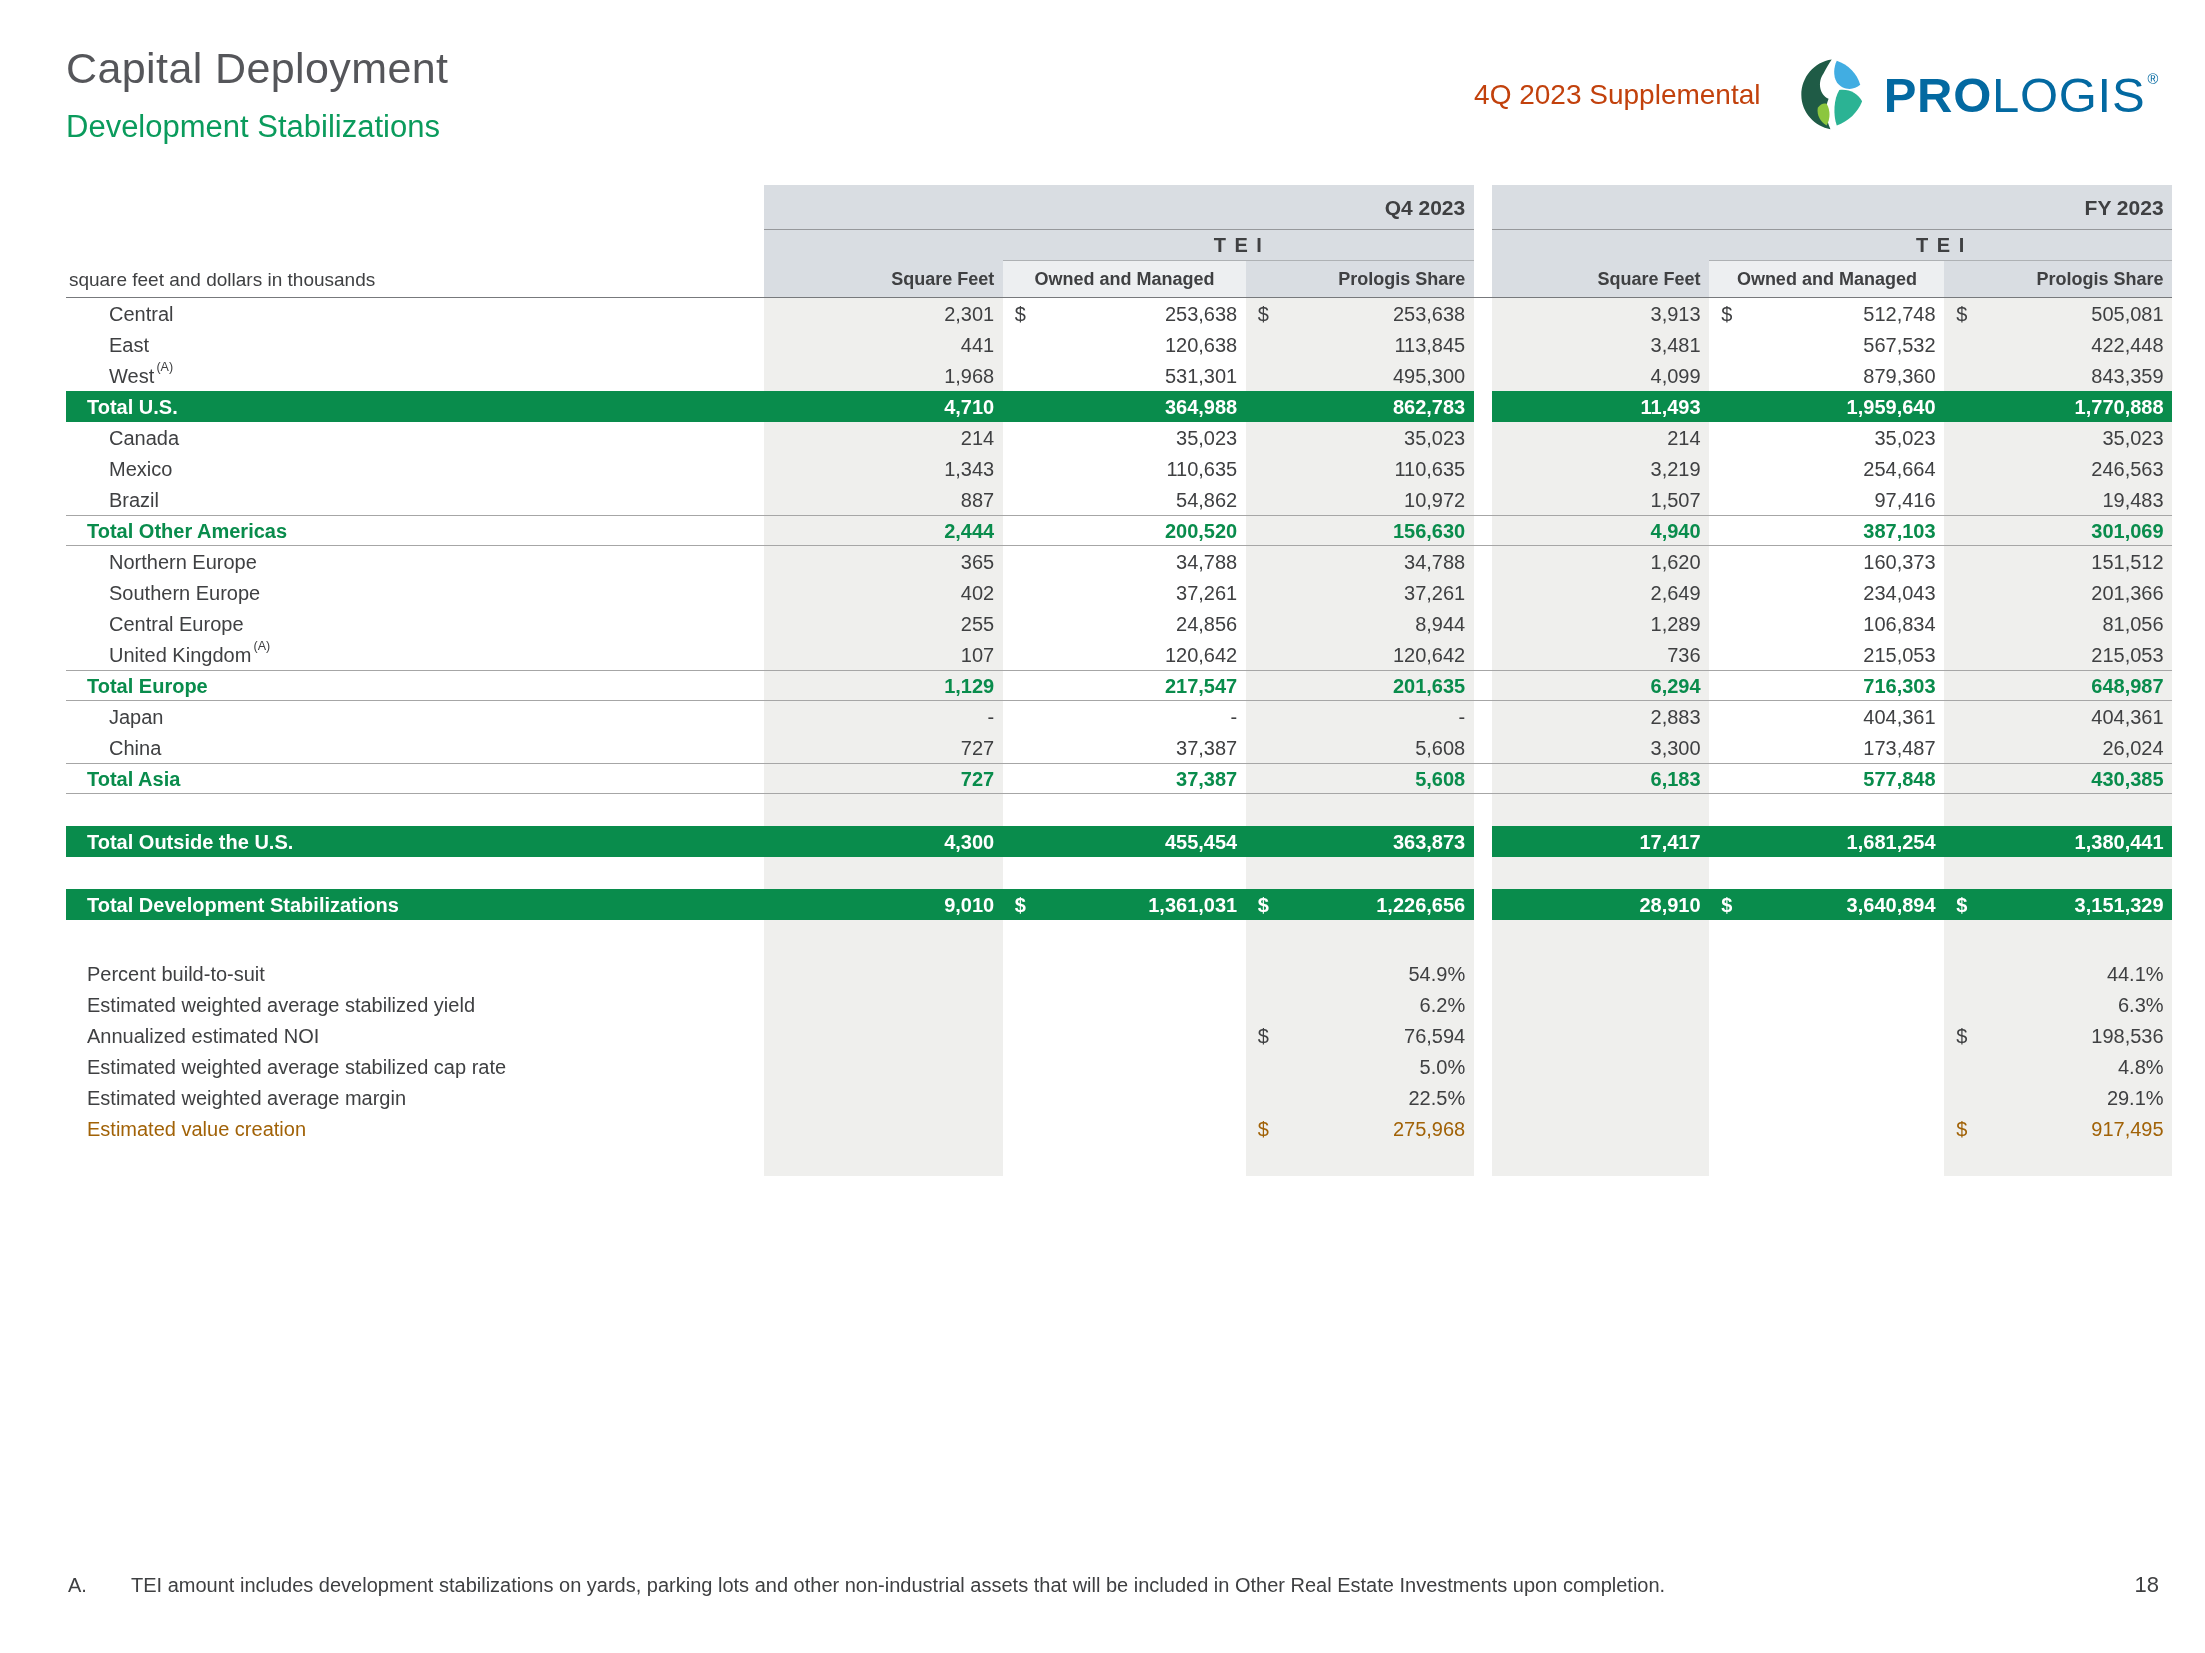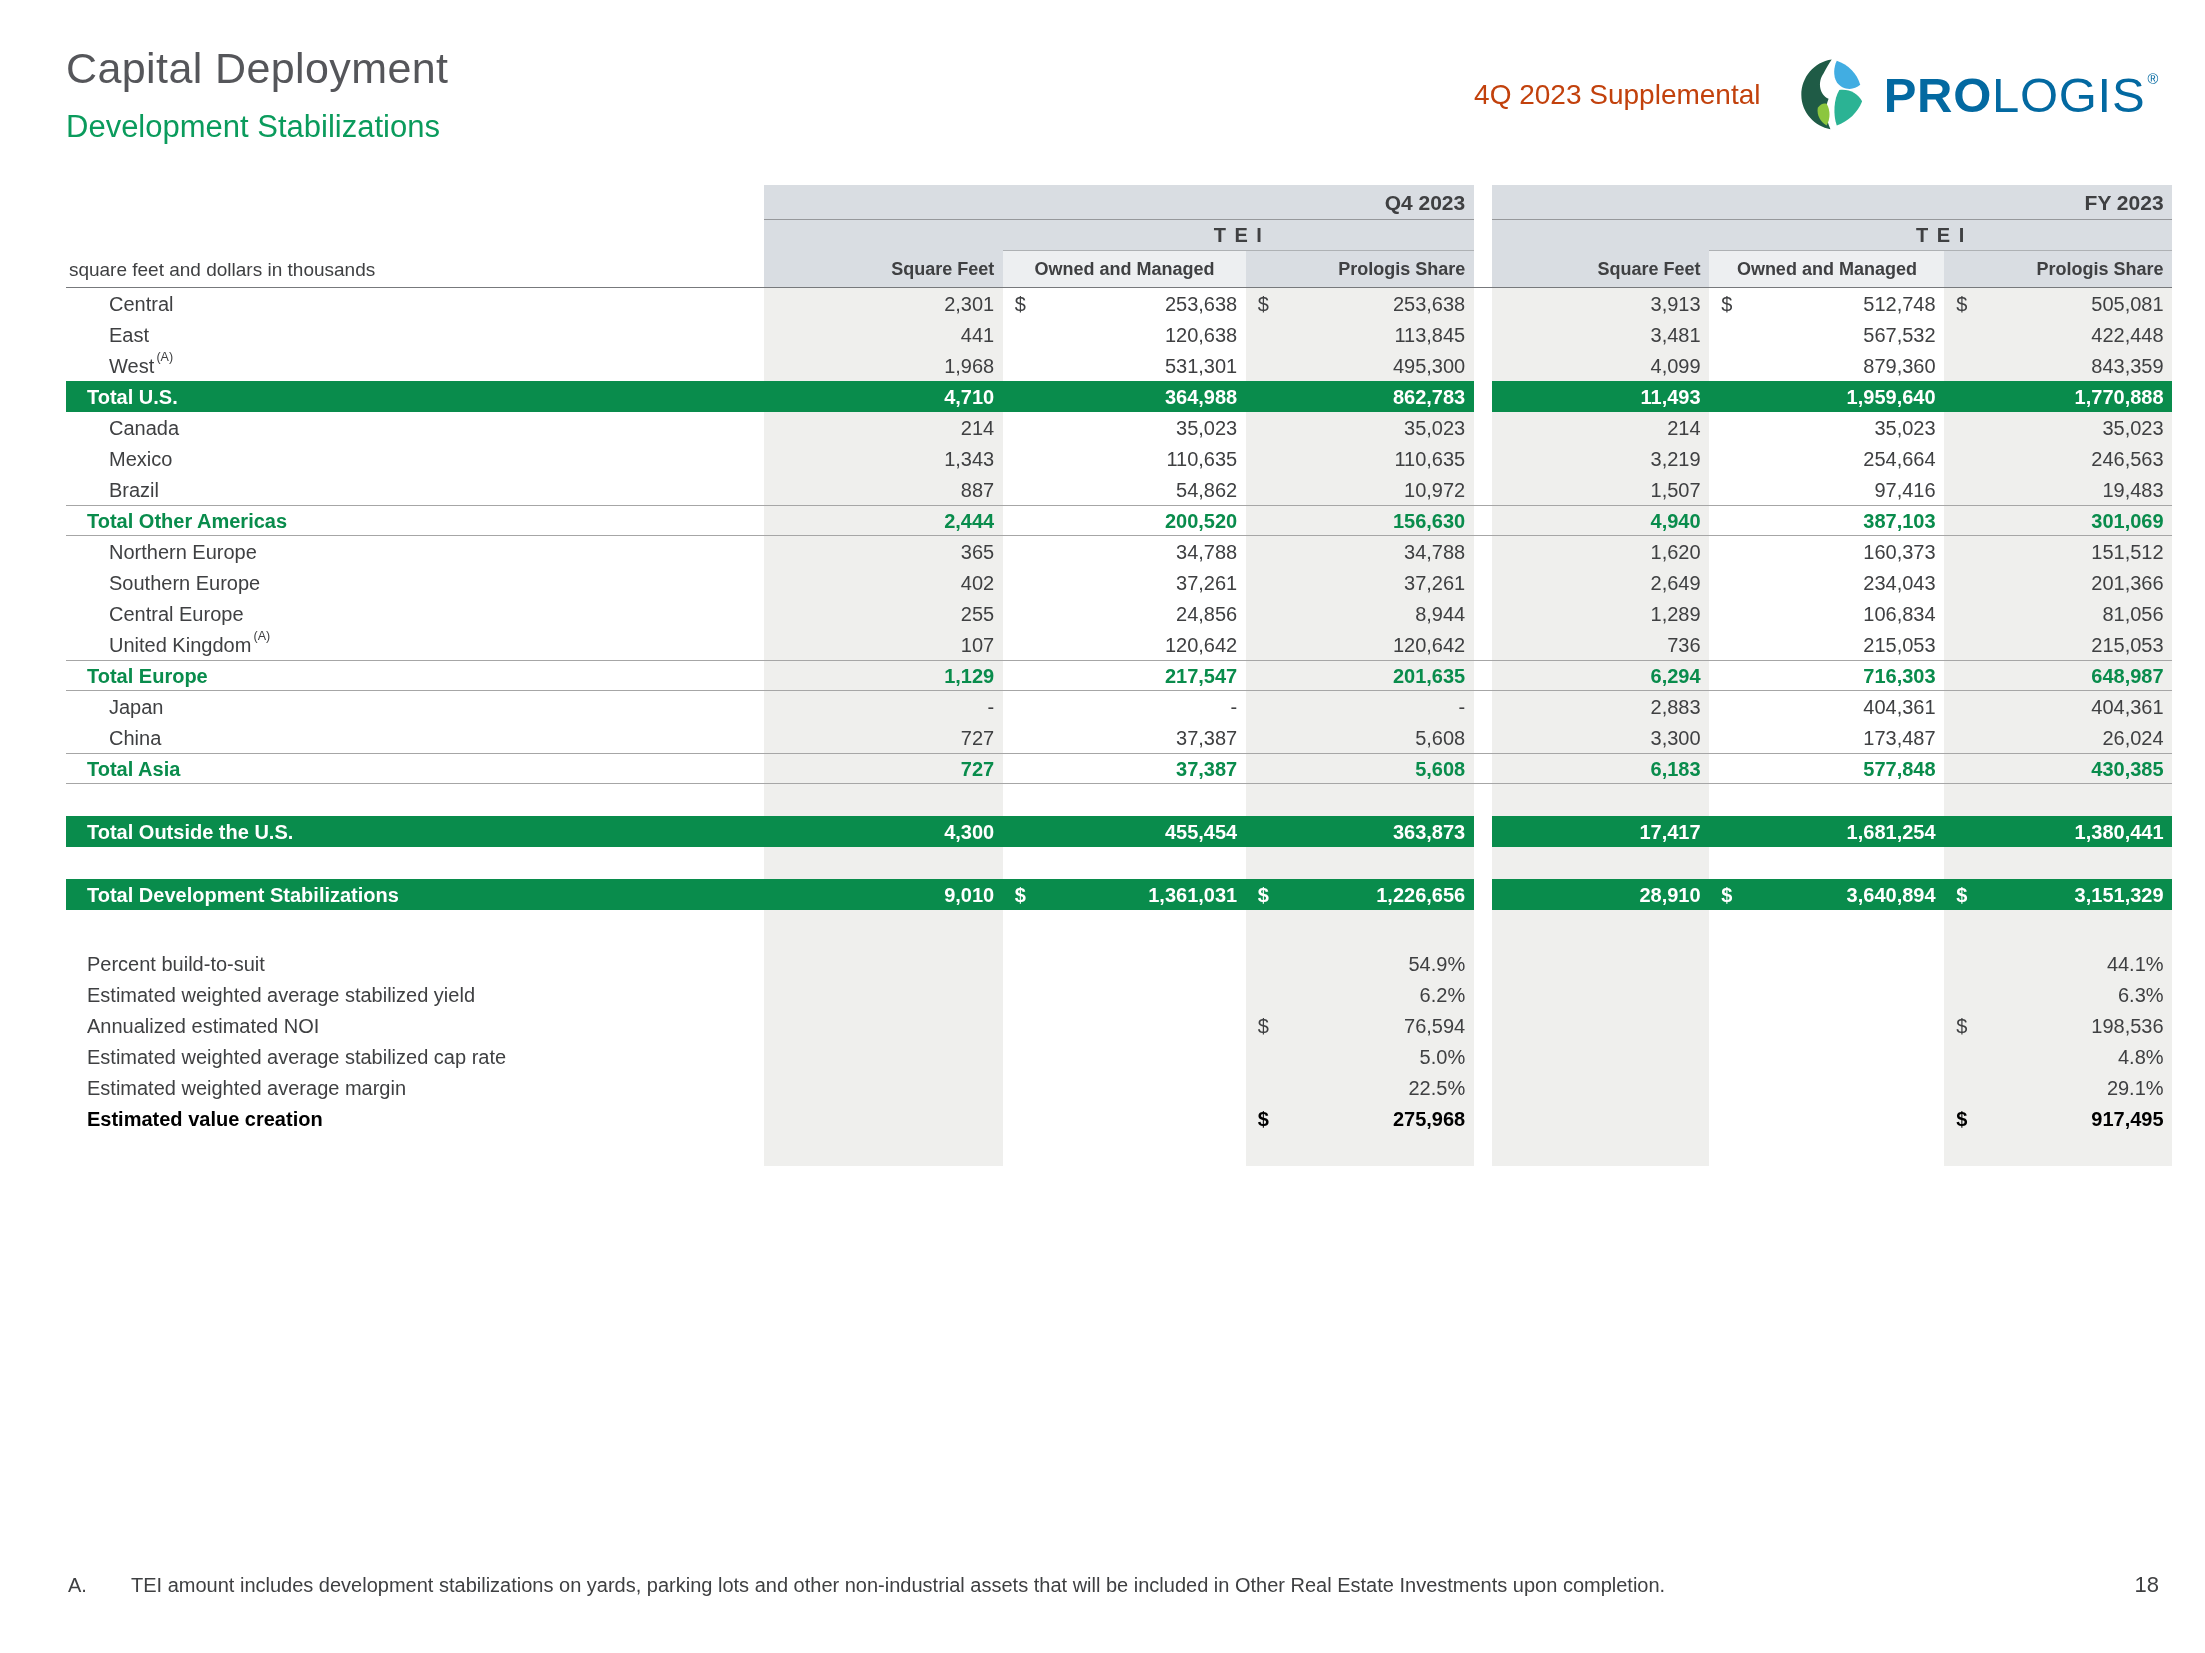--- a/index.html
+++ b/index.html
@@ -27,21 +27,21 @@
   .c { display:flex; align-items:center; height:100%; font-size:20px; line-height:1; }
   .lab { padding-left:43px; background:#ffffff; }
   .lab sup { font-size:12.5px; position:relative; top:-8px; margin-left:2.2px; }
   .v { justify-content:flex-end; padding-right:8.8px; }
   .v .dol { margin-right:auto; padding-left:11.8px; }
   .band { background:#EFEFED; }
   .white { background:#ffffff; }
   .gap { background:#ffffff; }
 
   
-  .h1r { height:35px; }
+  .h1r { height:45px; }
   .h1r .pspan { grid-column:span 3; background:#D9DDE2; border-bottom:1.5px solid #96989B;
                 justify-content:flex-end; padding-right:8.8px; font-weight:700; font-size:21px; }
   .h2r { height:31px; }
   .h2r .hsf2 { background:#D9DDE2; }
   .h2r .teispan { grid-column:span 2; background:#D9DDE2; border-bottom:1.5px solid #AEB1B4;
                   justify-content:center; font-weight:700; font-size:20px; letter-spacing:1.5px; }
   .h3r { height:37px; border-bottom:1.5px solid #77797C; }
   .h3r .hc { font-weight:700; font-size:18px; }
   .h3r .right { justify-content:flex-end; padding-right:8.8px; }
   .h3r .center { justify-content:center; }
@@ -49,21 +49,21 @@
   .om-h { background:#EDEFF1; }
   .units { font-size:19px; color:#3F4042; padding-left:2.9px; font-weight:400; }
 
   
   .detail .lab { padding-left:43px; }
   .bar .lab, .total .lab, .stat .lab, .stat-green .lab { padding-left:21px; }
   .bar .c { background:#098C4C; color:#ffffff; font-weight:700; }
   .bar .gap { background:#ffffff; }
   .total { border-top:0.7px solid #A6A6A6; border-bottom:0.7px solid #A6A6A6; }
   .total .c { color:#098C4C; font-weight:700; }
-  .stat-green .c { color:#000000; font-weight:700;align-items:center; }
+  .stat-green .c { color:#a16207; font-weight:400;align-items:center; }
   .spacer { height:32px; }
   .spacer-lg { height:38px; }
 
   
   .footnote { position:absolute; left:68px; right:46px; top:1572px; display:flex; align-items:baseline; font-size:20px; color:#3F4042; }
   .fm { width:63px; flex:0 0 63px; }
   .ft { flex:1; }
   .pg { font-size:22px; margin-left:29px; }
 </style>
 </head>

